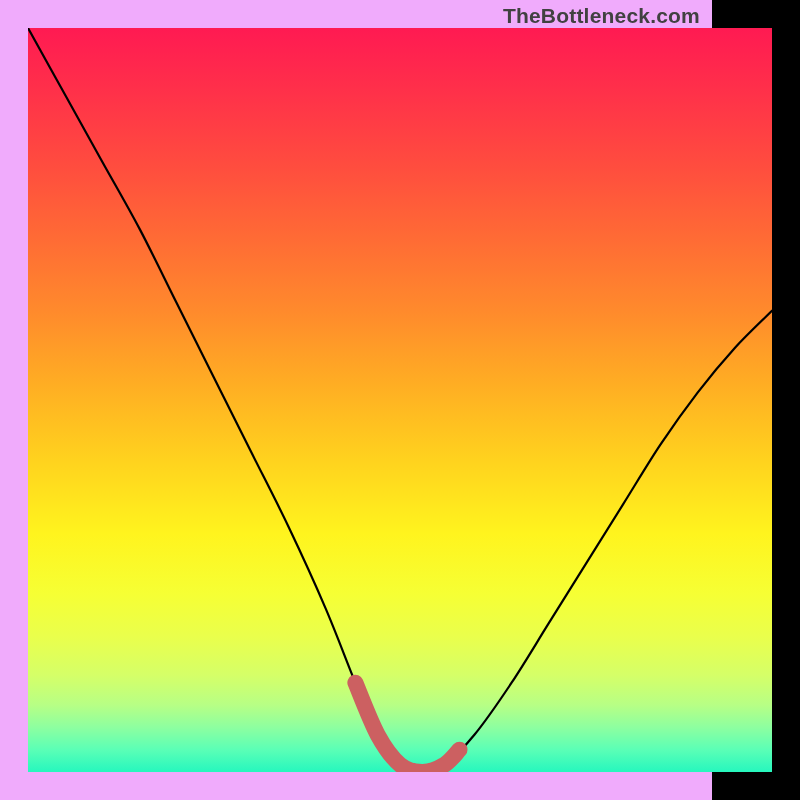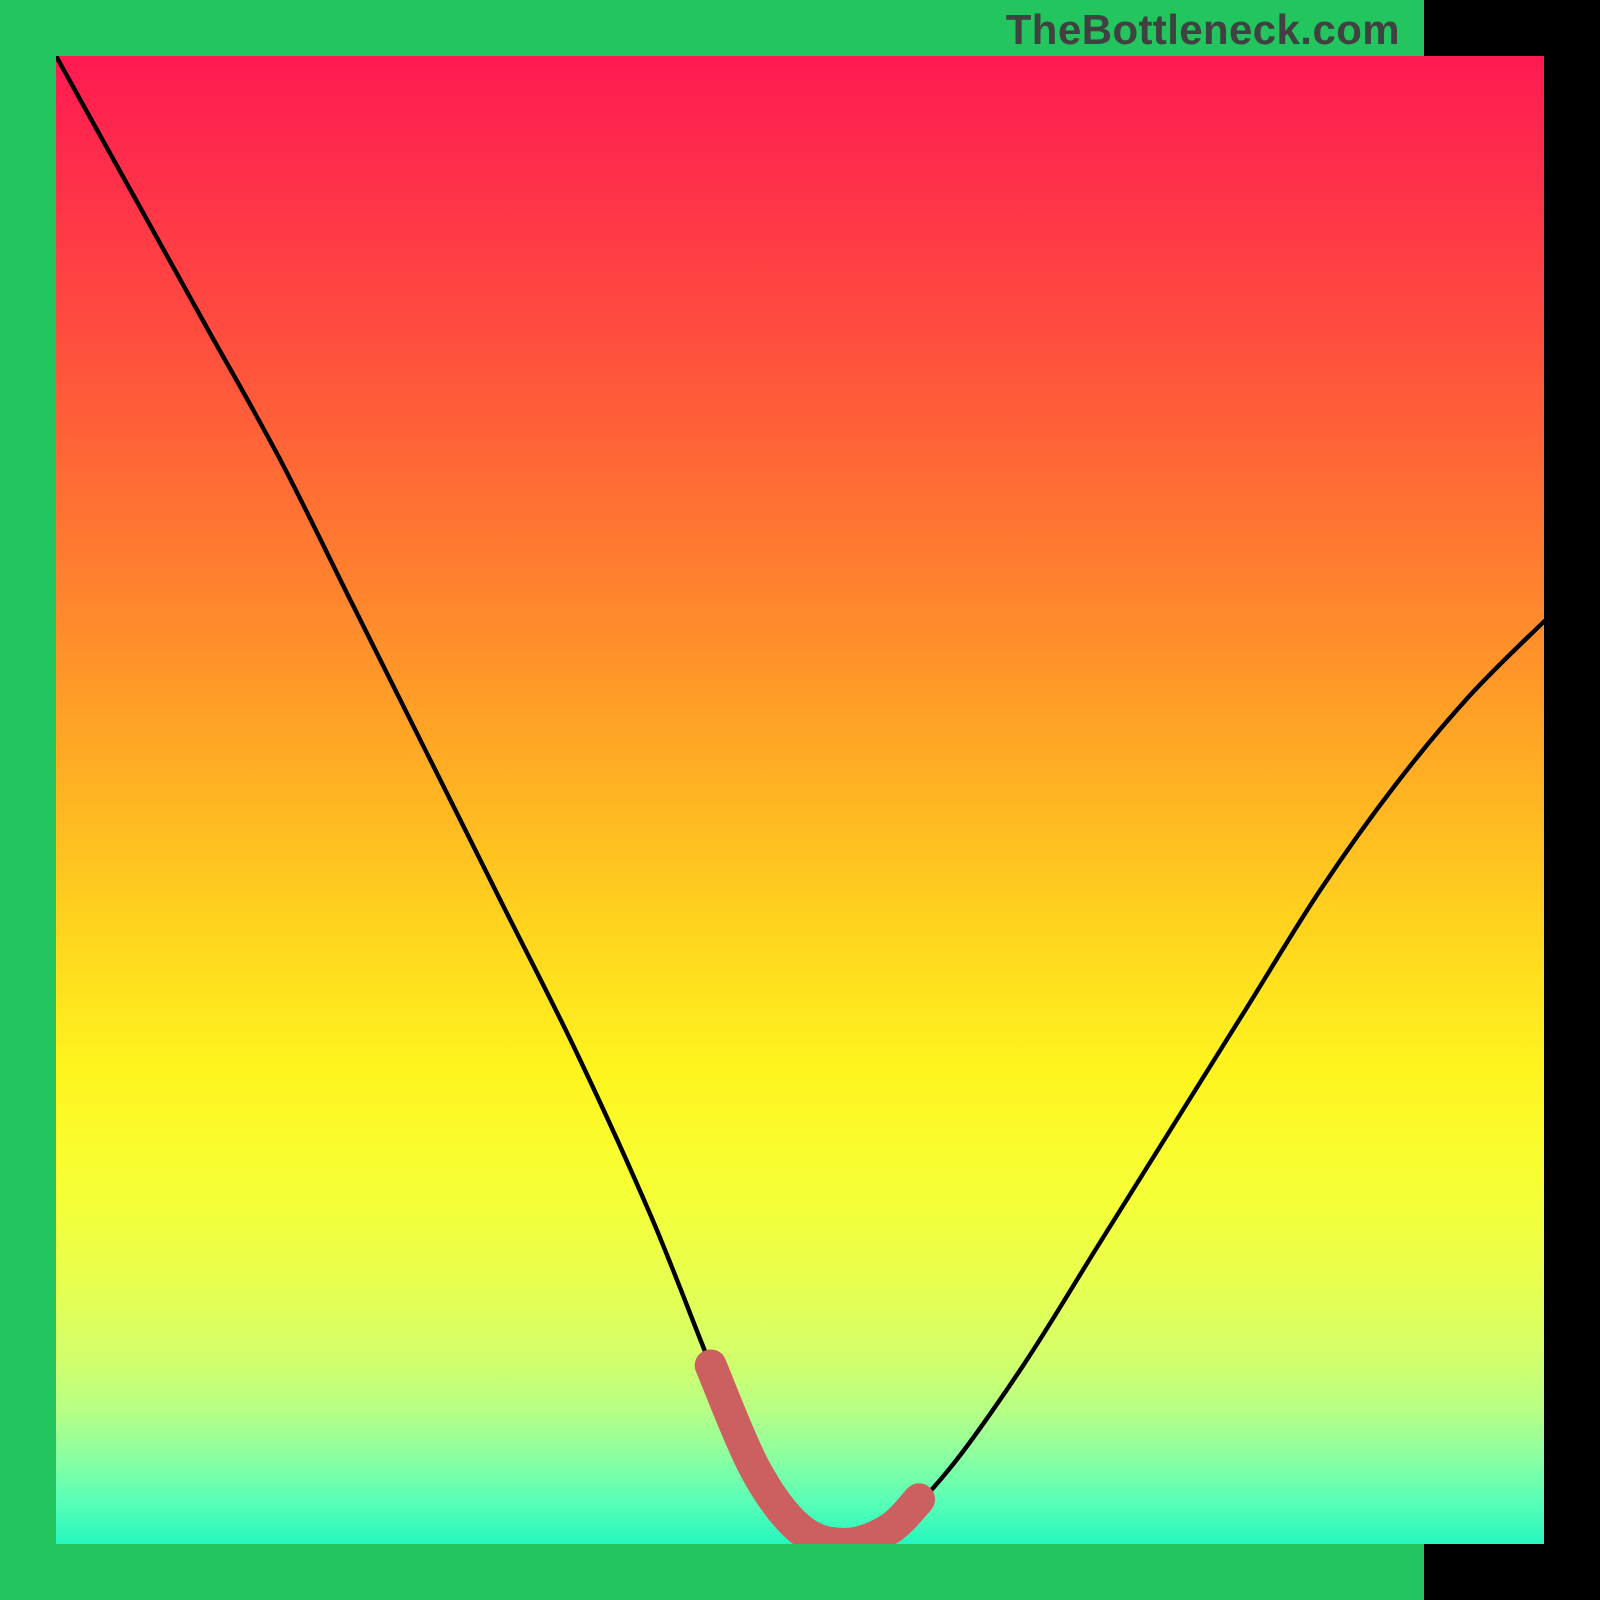--- a/index.html
+++ b/index.html
@@ -8,21 +8,21 @@
     width: 800px;
     height: 800px;
     background: #000;
     font-family: Arial, Helvetica, sans-serif;
     overflow: hidden;
   }
   .frame {
     position: relative;
     width: 712px;
     height: 800px;
-    background: #22c55e;
+    background: #f0abfc;
   }
   .watermark {
     position: absolute;
     top: 4px;
     right: 12px;
     color: #414141;
     font-size: 21px;
     font-weight: 600;
     letter-spacing: 0.2px;
     z-index: 5;

